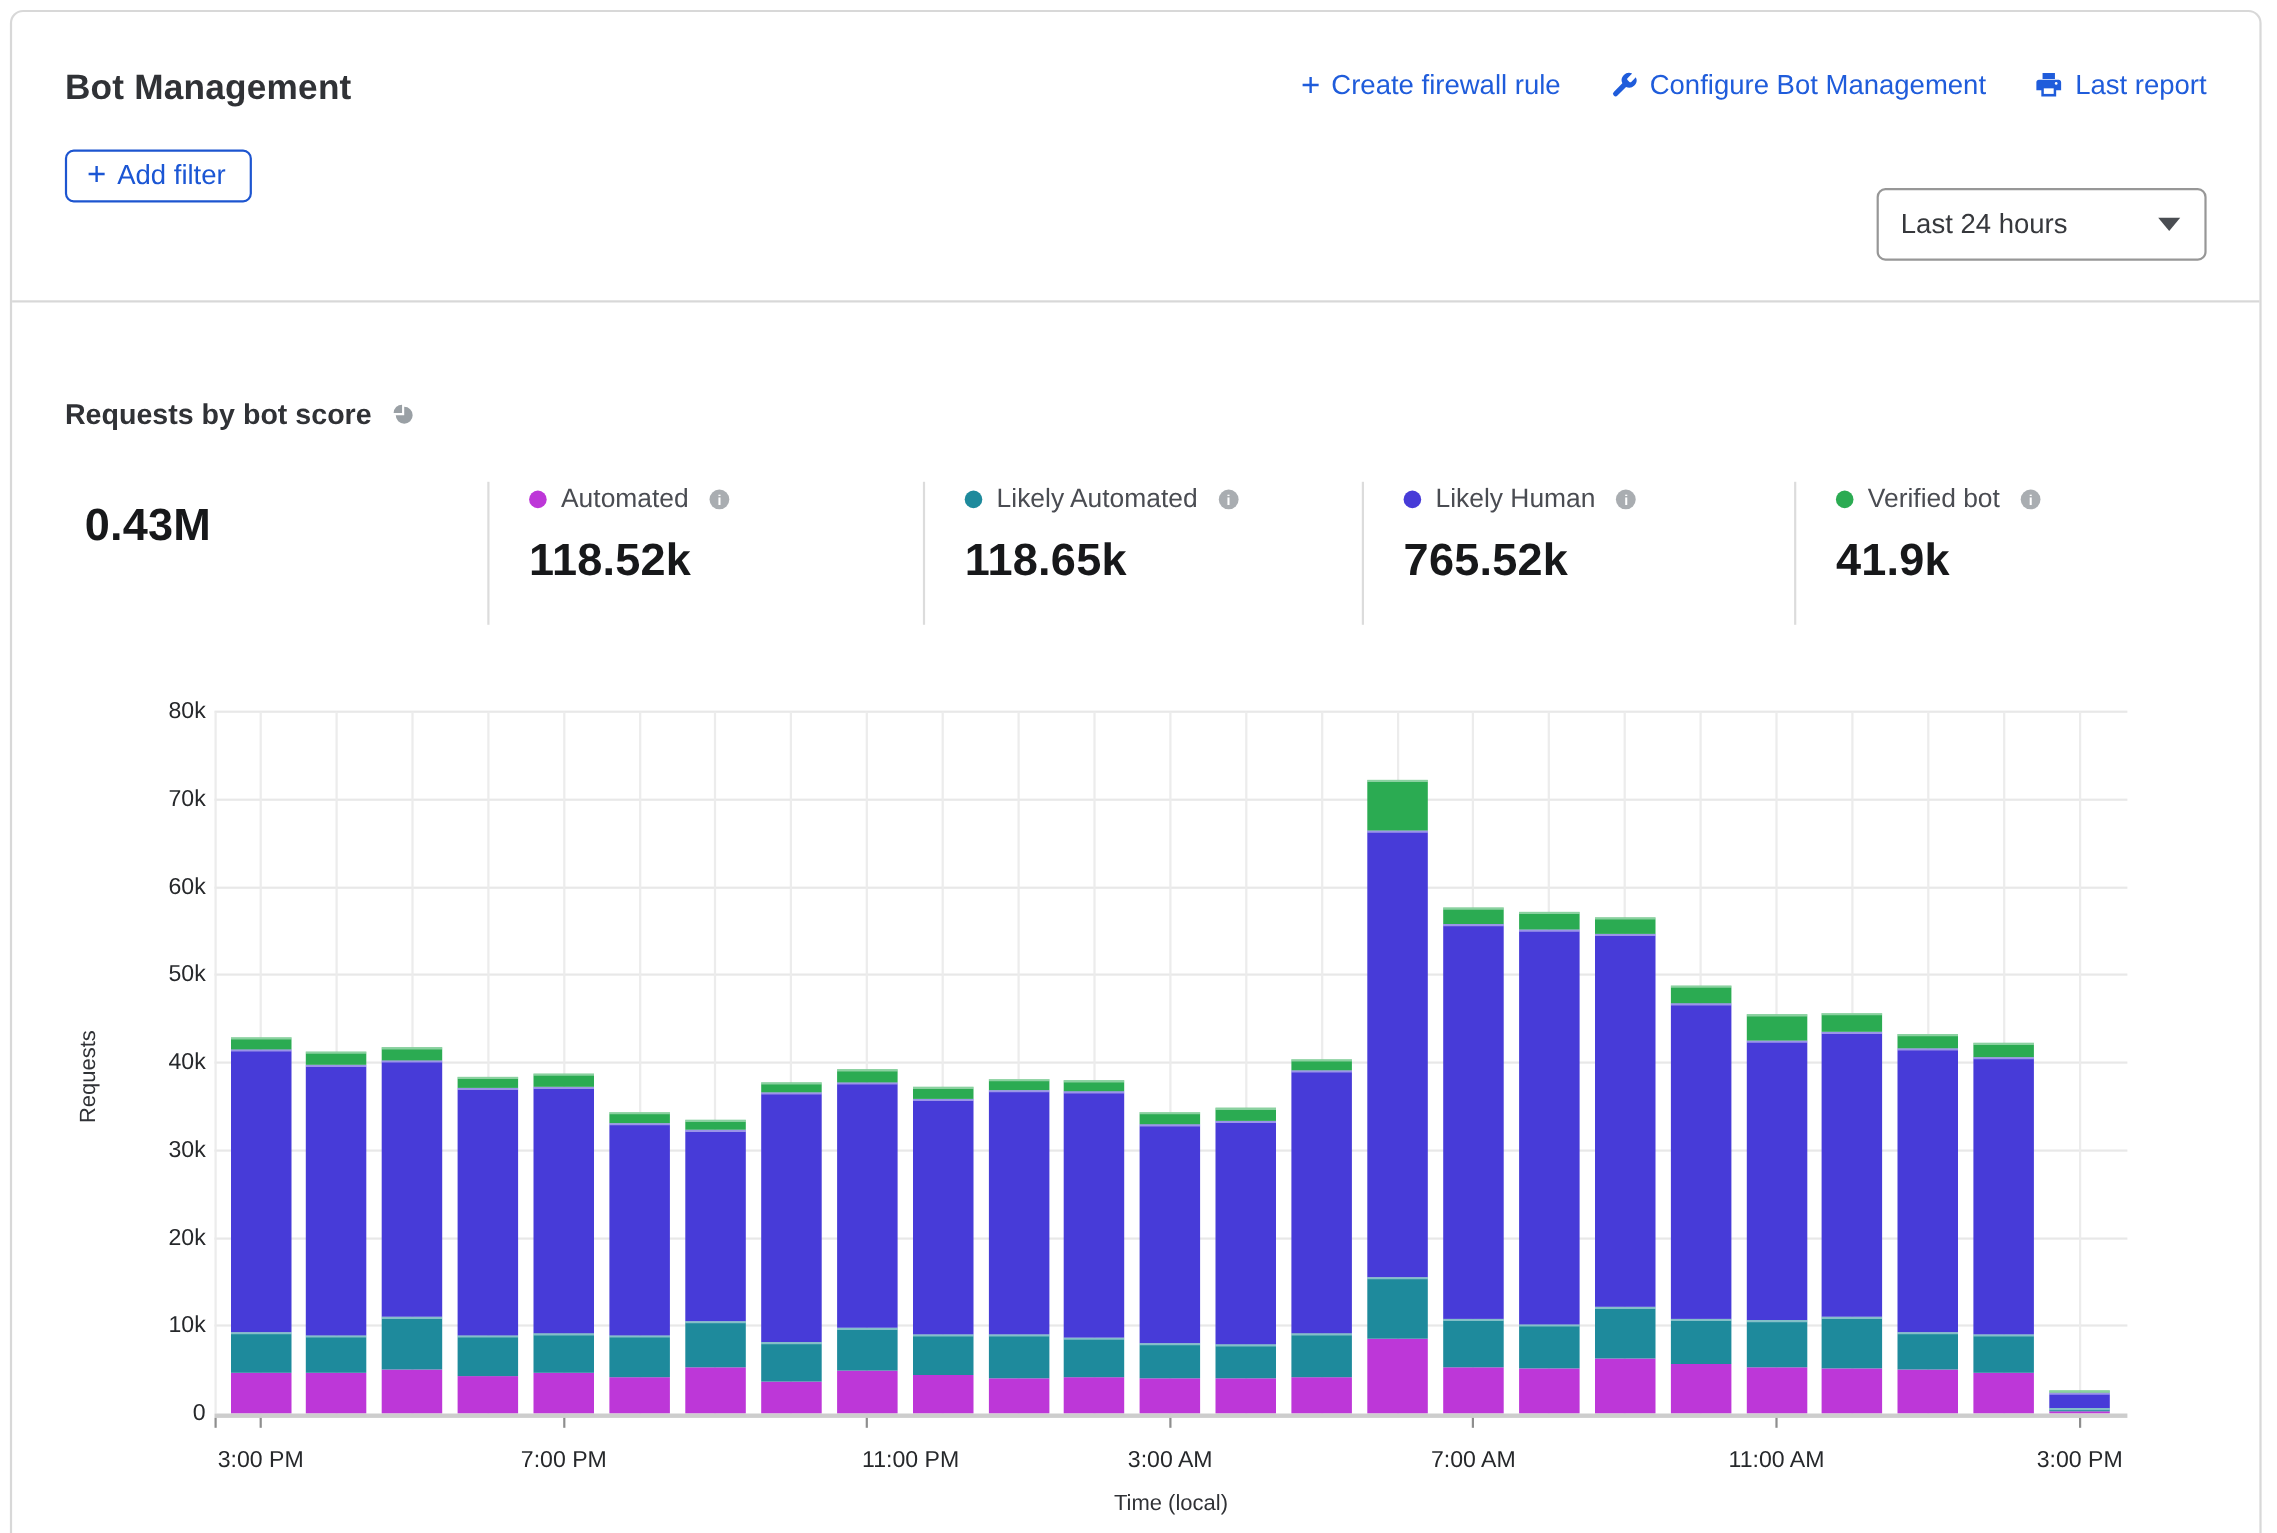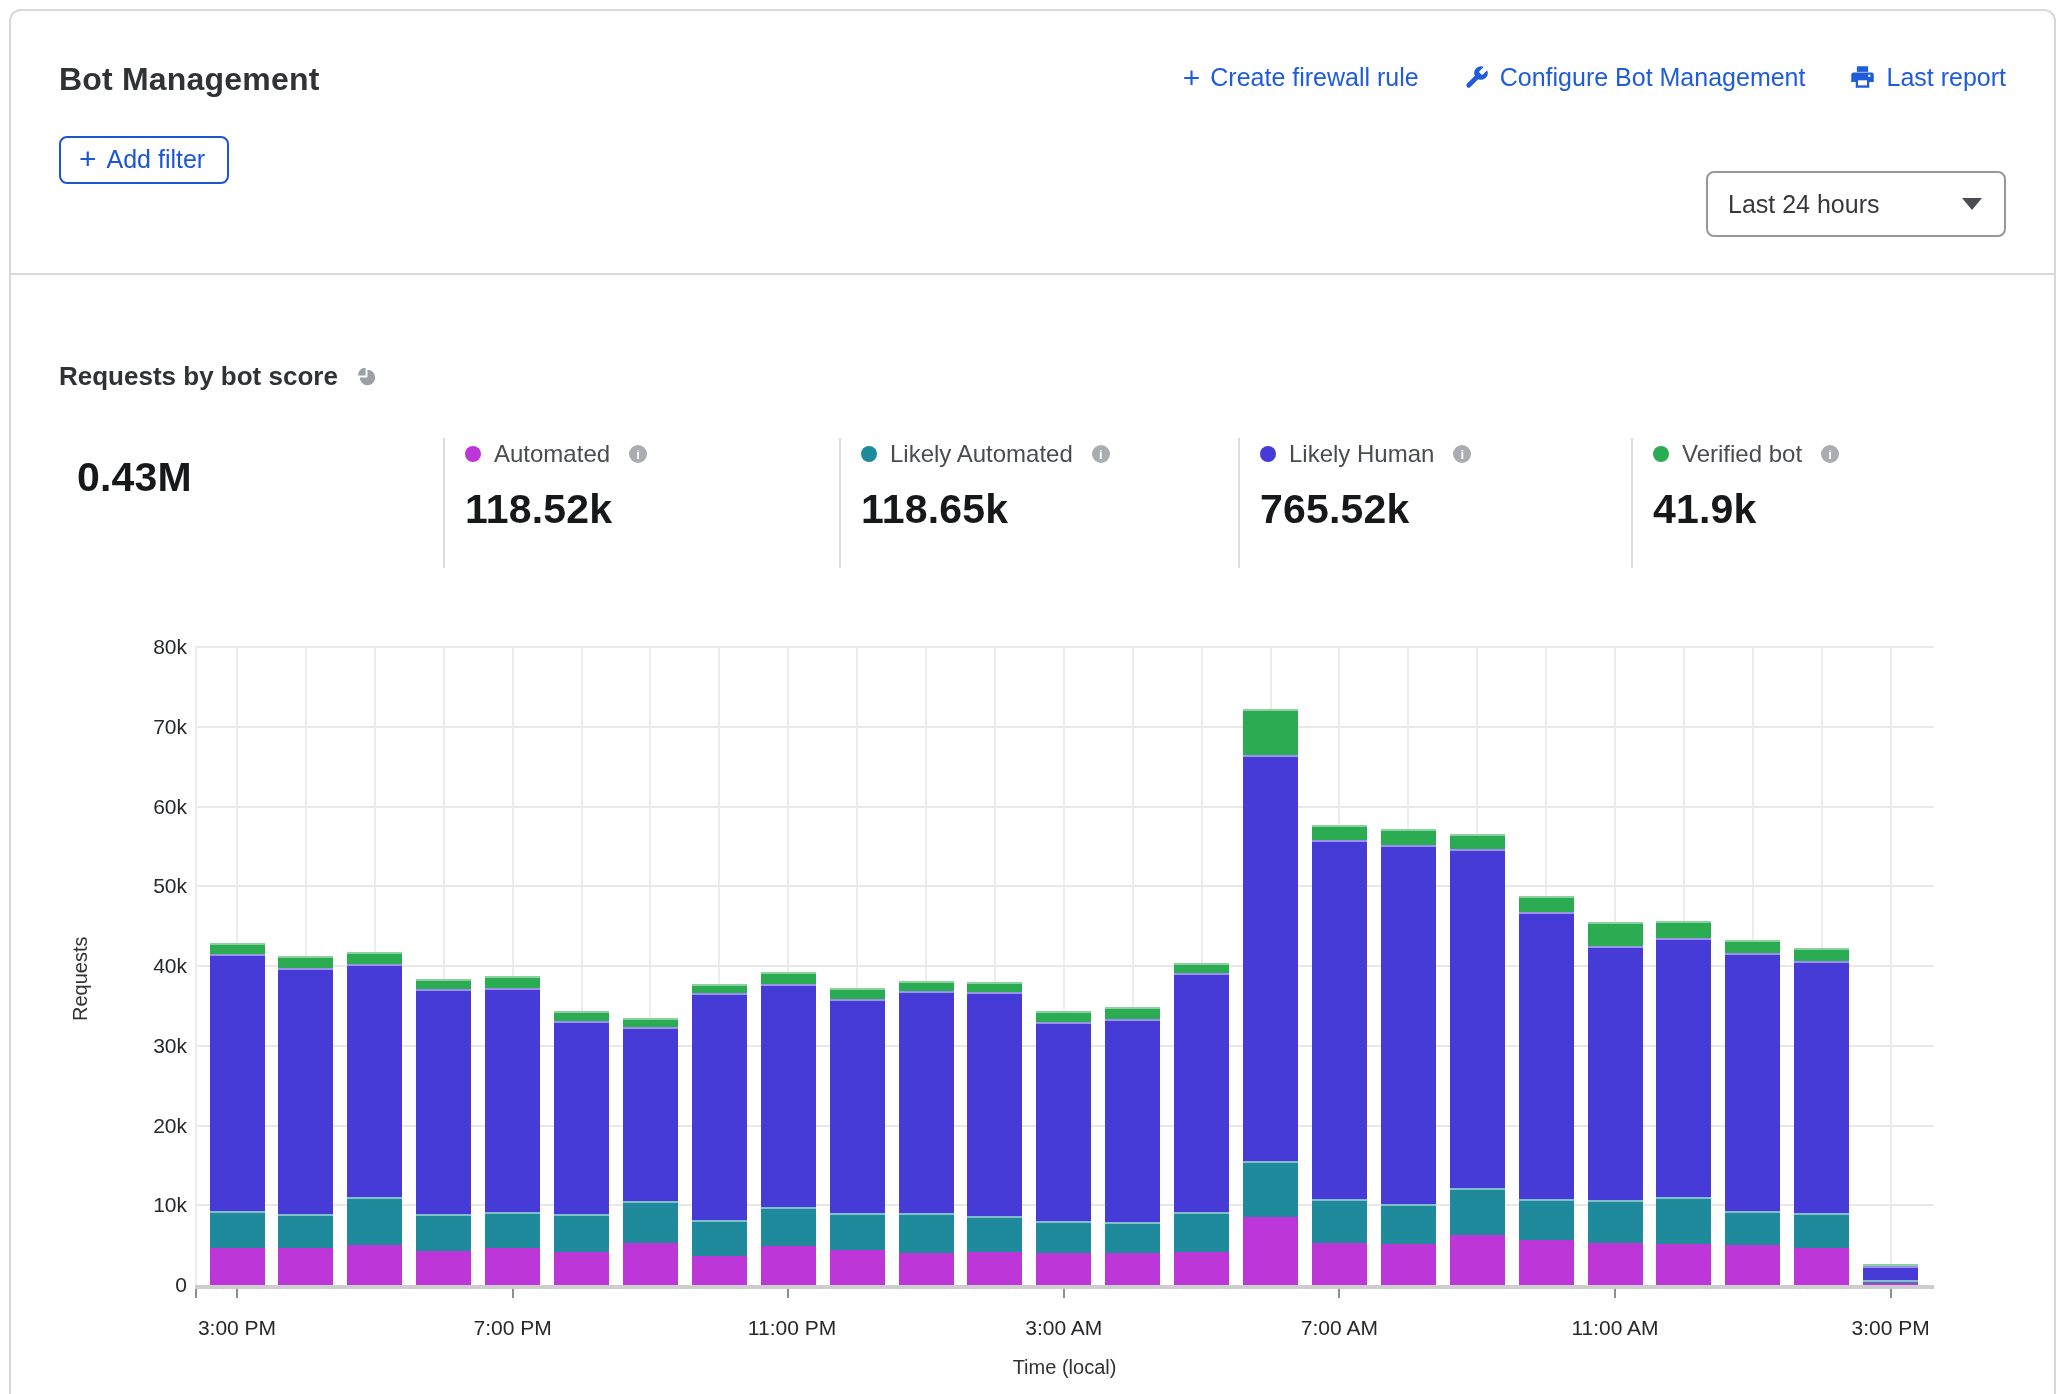--- a/index.html
+++ b/index.html
@@ -22,21 +22,21 @@
     align-items:center;justify-content:space-between;padding:0 22px 0 20px;box-sizing:border-box;font-size:25px;
     color:#36383c;cursor:pointer;background:#fff;}
   .chevron-down{width:0;height:0;border-left:10px solid transparent;border-right:10px solid transparent;
     border-top:12px solid #4a4d52;}
   
   .card-body{padding:86px 48px 0 48px;}
   .section-title-row{display:flex;align-items:center;gap:16px;}
   .section-title{font-size:26px;font-weight:700;color:#303236;}
   .stats-row{display:flex;margin-top:46px;height:130px;}
   .stat-col{box-sizing:border-box;display:flex;flex-direction:column;justify-content:flex-start;}
-  .stat-col.sep{border-left:2px solid #dcdcdc;padding-left:20px;}
+  .stat-col.sep{border-left:2px solid #dcdcdc;padding-left:36px;}
   .w1{width:384px;padding-left:18px;}
   .w2{width:396px;} .w3{width:399px;} .w4{width:393px;} .w5{width:375px;}
   .stat-label-row{display:flex;align-items:center;gap:13px;height:32px;}
   .stat-label{font-size:24px;color:#4a4c52;}
   .legend-dot{width:16px;height:16px;border-radius:50%;flex:0 0 auto;}
   .info-icon{width:18px;height:18px;border-radius:50%;background:#a9adb1;color:#fff;font-size:13px;font-weight:700;
     display:inline-flex;align-items:center;justify-content:center;margin-left:6px;cursor:pointer;font-style:normal;}
   .stat-value{font-size:41px;font-weight:700;color:#17181a;margin-top:16px;letter-spacing:.2px;}
   
   .chart-wrap{position:relative;margin-top:60px;height:757px;}
@@ -345,21 +345,21 @@
             <div class="seg" style="bottom: 0px; height: 2.3925px; background: rgb(189, 55, 216);"></div>
             <div class="seg lined" style="bottom: 2.3925px; height: 2.3925px; background: rgb(30, 138, 156);"></div>
             <div class="seg lined" style="bottom: 4.785px; height: 14.355px; background: rgb(71, 59, 216);"></div>
             <div class="seg lined" style="bottom: 19.14px; height: 0.7975px; background: rgb(43, 171, 82);"></div>
           </div>
         </div>
       <div class="axis-line"></div>
       <div id="xlabels">
           <div class="xtick-label" style="left: 78px;">3:00 PM</div>
           <div class="xtick-label" style="left: 353.6px;">7:00 PM</div>
-          <div class="xtick-label" style="left: 633px;">11:00 PM</div>
+          <div class="xtick-label" style="left: 613px; text-align: right;">11:00 PM</div>
           <div class="xtick-label" style="left: 904.8px;">3:00 AM</div>
           <div class="xtick-label" style="left: 1180.4px;">7:00 AM</div>
           <div class="xtick-label" style="left: 1456px;">11:00 AM</div>
           <div class="xtick-label" style="left: 1731.6px;">3:00 PM</div>
         </div>
       <div class="axis-title-x" id="xtitle" style="left: 855.5px;">Time (local)</div>
     <div class="xtick" style="left: 136px;"></div>
         <div class="xtick" style="left: 177px;"></div>
         <div class="xtick" style="left: 452.6px;"></div>
         <div class="xtick" style="left: 728.2px;"></div>

